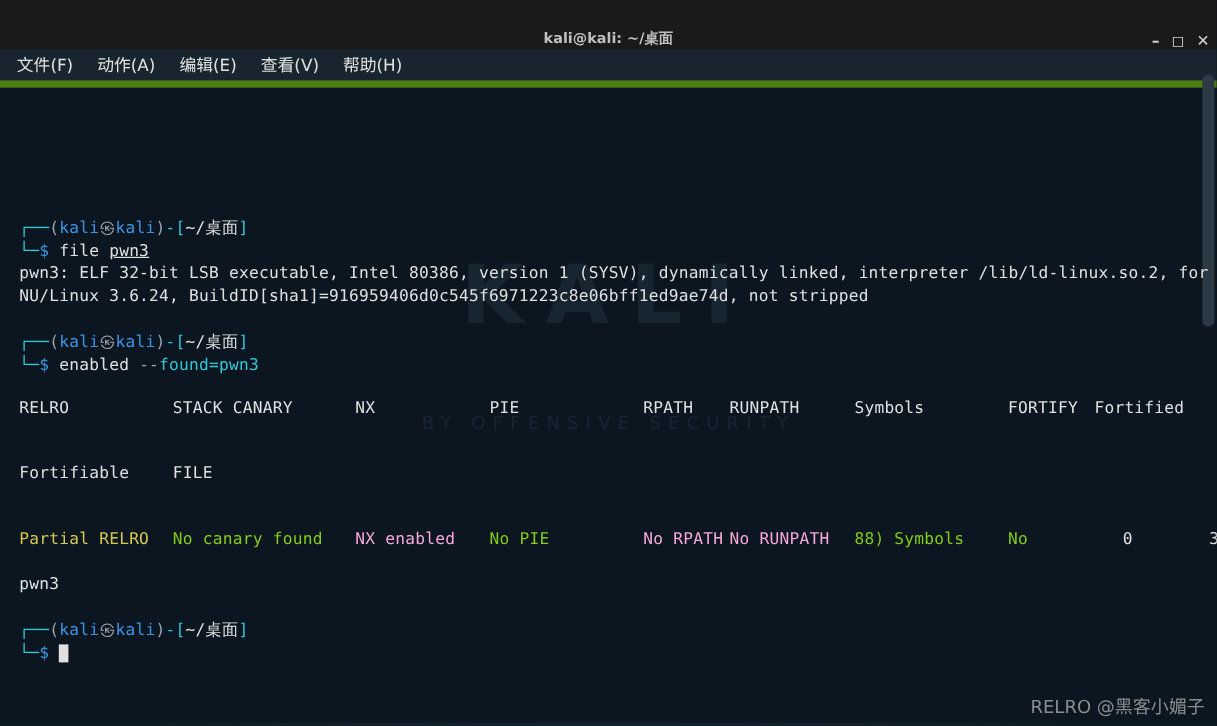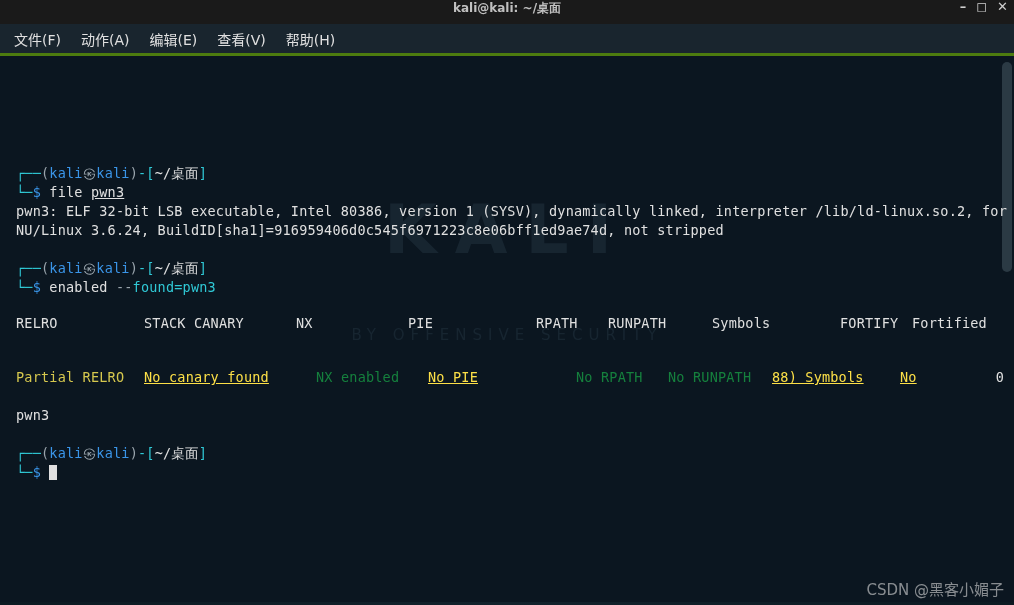--- a/index.html
+++ b/index.html
@@ -7,24 +7,24 @@
       width: 1014px;
       height: 605px;
       background: #0b1620;
       font-family: "DejaVu Sans Mono", "Courier New", monospace;
       font-size: 13.5px;
       color: #e0e0e0;
       position: relative;
       overflow: hidden;
     }
     .titlebar {
-      height: 24px;
+      height: 41px;
       background: #1a1a1a;
       display: flex;
-      align-items: flex-start;
+      align-items: flex-end;
       justify-content: center;
       position: relative;
       font-family: "DejaVu Sans", sans-serif;
       color: #c0c0c0;
       font-weight: bold;
       font-size: 12px;
     }
     .titlebar-controls {
       position: absolute;
       right: 6px;
@@ -37,21 +37,21 @@
     .menubar {
       height: 32px;
       background: #19252e;
       display: flex;
       align-items: center;
       padding: 0 14px;
       gap: 20px;
       font-family: "DejaVu Sans", "Noto Sans CJK SC", sans-serif;
       font-size: 14px;
       color: #e0e0e0;
-      border-bottom: 3px solid #4d7c0f;
+      border-bottom: 6px solid #4d7c0f;
     }
     .menu-item { cursor: pointer; }
     .terminal {
       padding: 14px 16px 10px 16px;
       line-height: 1.4;
       white-space: pre;
       letter-spacing: 0.2px;
       height: calc(100% - 56px);
       position: relative;
     }
@@ -75,22 +75,22 @@
       top: 62px;
       width: 10px;
       height: 210px;
       background: #2b3a44;
       border-radius: 5px;
     }
     .c-blue { color: #3a95e8; }
     .c-cyan { color: #30c9d6; }
     .c-grey { color: #9aa5ad; }
     .c-yellow { color: #d6c84e; }
-    .c-red { color: #fde047; text-decoration: underline; }
-    .c-green { color: #15803d; margin-left: 20px; }
+    .c-red { color: #84cc16; }
+    .c-green { color: #f9a8d4; }
     .c-white { color: #e0e0e0; }
     .underline { text-decoration: underline; }
     .cursor {
       display: inline-block;
       width: 8px;
       height: 15px;
       background: #e0e0e0;
       vertical-align: text-bottom;
     }
     .watermark {
@@ -148,24 +148,25 @@
 
   <div class="content">
 <span class="c-cyan">┌──</span><span class="c-grey">(</span><span class="c-blue">kali</span><span class="c-grey">㉿</span><span class="c-blue">kali</span><span class="c-grey">)</span><span class="c-cyan">-[</span><span class="c-white">~/桌面</span><span class="c-cyan">]</span>
 <span class="c-cyan">└─</span><span class="c-blue">$</span> <span class="c-white">file</span> <span class="c-white underline">pwn3</span>
 <span class="c-white">pwn3: ELF 32-bit LSB executable, Intel 80386, version 1 (SYSV), dynamically linked, interpreter /lib/ld-linux.so.2, for G</span>
 <span class="c-white">NU/Linux 3.6.24, BuildID[sha1]=916959406d0c545f6971223c8e06bff1ed9ae74d, not stripped</span>
 
 <span class="c-cyan">┌──</span><span class="c-grey">(</span><span class="c-blue">kali</span><span class="c-grey">㉿</span><span class="c-blue">kali</span><span class="c-grey">)</span><span class="c-cyan">-[</span><span class="c-white">~/桌面</span><span class="c-cyan">]</span>
 <span class="c-cyan">└─</span><span class="c-blue">$</span> <span class="c-white">enabled</span> <span class="c-grey">--</span><span class="c-cyan">found=pwn3</span>
 <span class="row"><span class="col w-relro c-white">RELRO</span><span class="col w-canary c-white">STACK CANARY</span><span class="col w-nx c-white">NX</span><span class="col w-pie c-white">PIE</span><span class="col w-rpath c-white">RPATH</span><span class="col w-runpath c-white">RUNPATH</span><span class="col w-sym c-white">Symbols</span><span class="col w-fortify c-white">FORTIFY</span><span class="col w-fortified c-white">Fortified</span></span>
+<span class="row"><span class="col w-relro c-white">Fortifiable</span><span class="col w-canary c-white">FILE</span></span>
 <span class="row"><span class="col w-relro c-yellow">Partial RELRO</span><span class="col w-canary c-red">No canary found</span><span class="col w-nx c-green">NX enabled</span><span class="col w-pie c-red">No PIE</span><span class="col w-rpath c-green">No RPATH</span><span class="col w-runpath c-green">No RUNPATH</span><span class="col w-sym c-red">88) Symbols</span><span class="col w-fortify c-red">No</span><span class="col w-fortified c-white" style="width:32px;">0</span><span class="col c-white" style="width:72px; text-align:right;">3</span></span>
 <span class="c-white">pwn3</span>
 
 <span class="c-cyan">┌──</span><span class="c-grey">(</span><span class="c-blue">kali</span><span class="c-grey">㉿</span><span class="c-blue">kali</span><span class="c-grey">)</span><span class="c-cyan">-[</span><span class="c-white">~/桌面</span><span class="c-cyan">]</span>
 <span class="c-cyan">└─</span><span class="c-blue">$</span> <span class="cursor"></span>
   </div>
 </div>
 
 <div class="scrollbar"></div>
 
-<div class="watermark">CSDN @黑客小媚子</div>
+<div class="watermark">RELRO @黑客小媚子</div>
 <div class="bottom-line"></div>
 
 </body></html>

